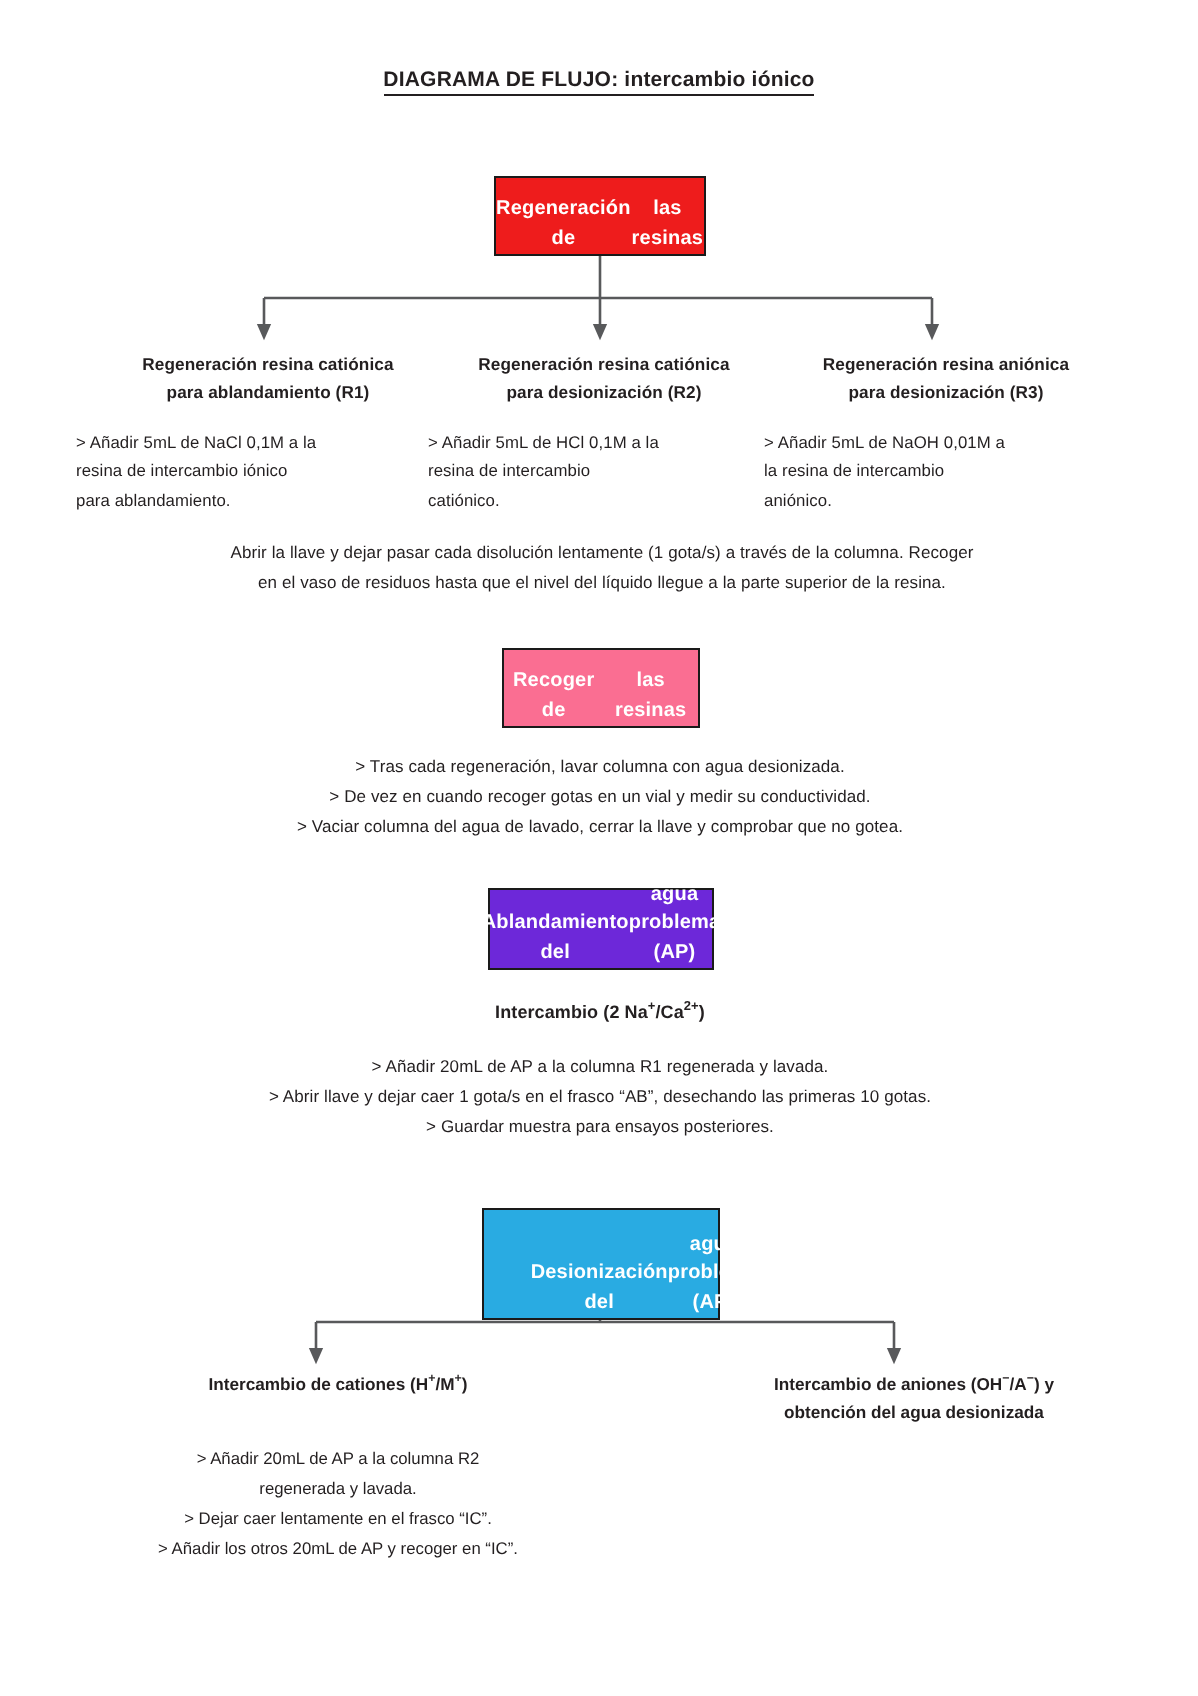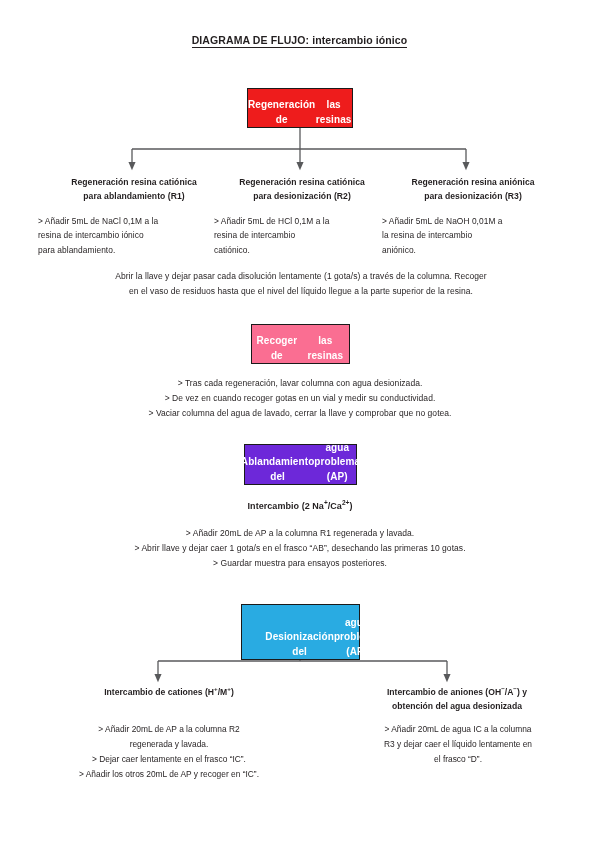--- a/index.html
+++ b/index.html
@@ -243,19 +243,14 @@
     <div>&gt; Añadir 20mL de AP a la columna R2</div>
     <div>regenerada y lavada.</div>
     <div>&gt; Dejar caer lentamente en el frasco “IC”.</div>
     <div>&gt; Añadir los otros 20mL de AP y recoger en “IC”.</div>
   </div>
 
   <div class="b2-head">
     <div><span>Intercambio de aniones (OH</span><sup>−</sup><span>/A</span><sup>−</sup><span>) y</span></div>
     <div>obtención del agua desionizada</div>
   </div>
-  <div class="b2-body">
-    <div>&gt; Añadir 20mL de agua IC a la columna</div>
-    <div>R3 y dejar caer el líquido lentamente en</div>
-    <div>el frasco “D”.</div>
-  </div>
 
 </div>
 
 </body></html>

